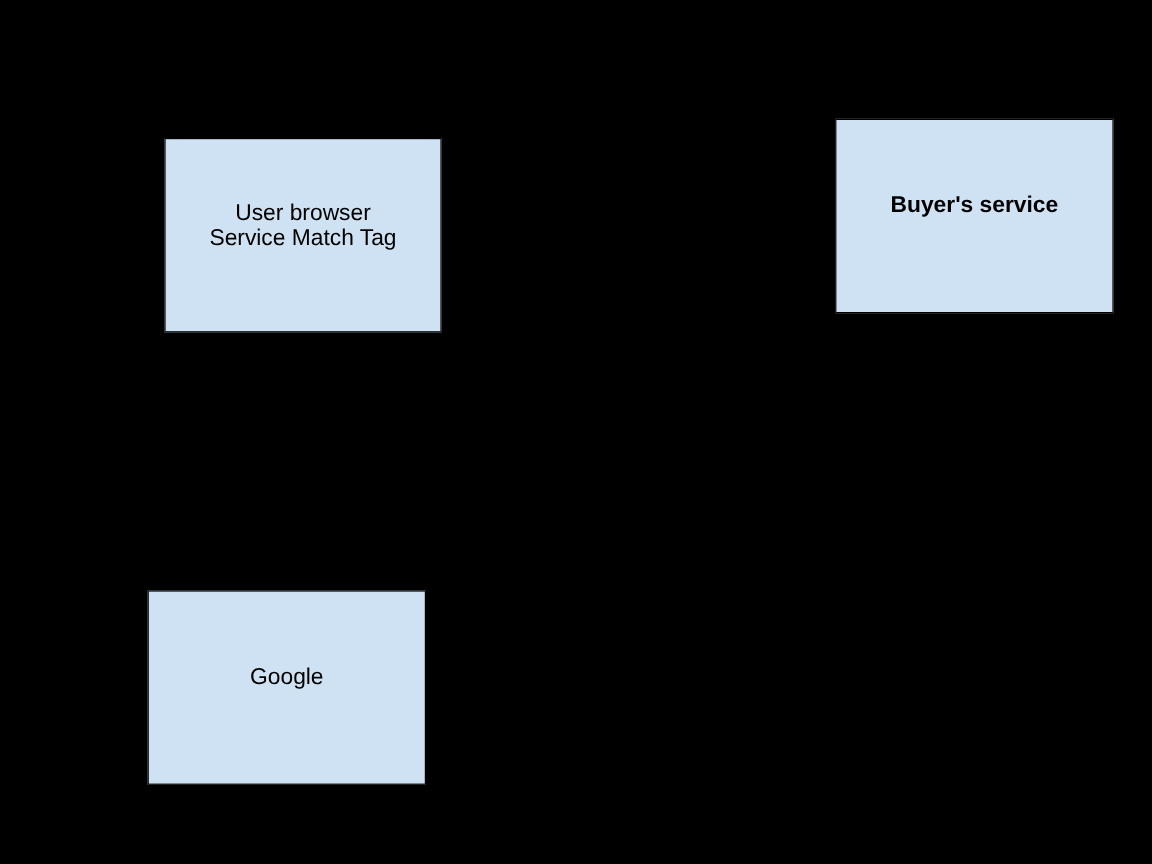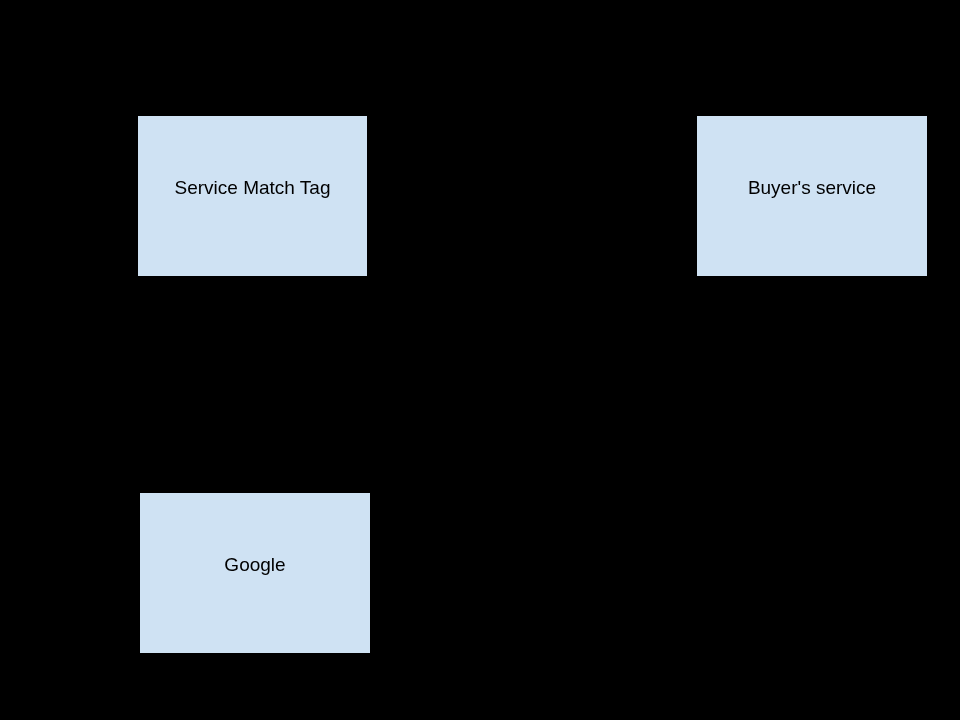--- a/index.html
+++ b/index.html
@@ -38,38 +38,40 @@
     display: block;
   }
   #node-user-browser {
     left: 137px;
     top: 115px;
     width: 231px;
     height: 162px;
   }
   #node-buyers-service {
     left: 696px;
-    top: 115px;
+    top: 99px;
     width: 232px;
     height: 162px;
+    font-weight: bold;
   }
   #node-google-cookie-matching-service {
-    left: 139px;
+    left: 123px;
     top: 492px;
     width: 232px;
     height: 162px;
   }
 </style>
 </head>
 <body>
 
 <div class="canvas">
 
   <div class="node" id="node-user-browser">
     <div class="label">
+      <span>User browser</span>
       <span>Service Match Tag</span>
     </div>
   </div>
 
   <div class="node" id="node-buyers-service">
     <div class="label">
       <span>Buyer's service</span>
     </div>
   </div>
 

